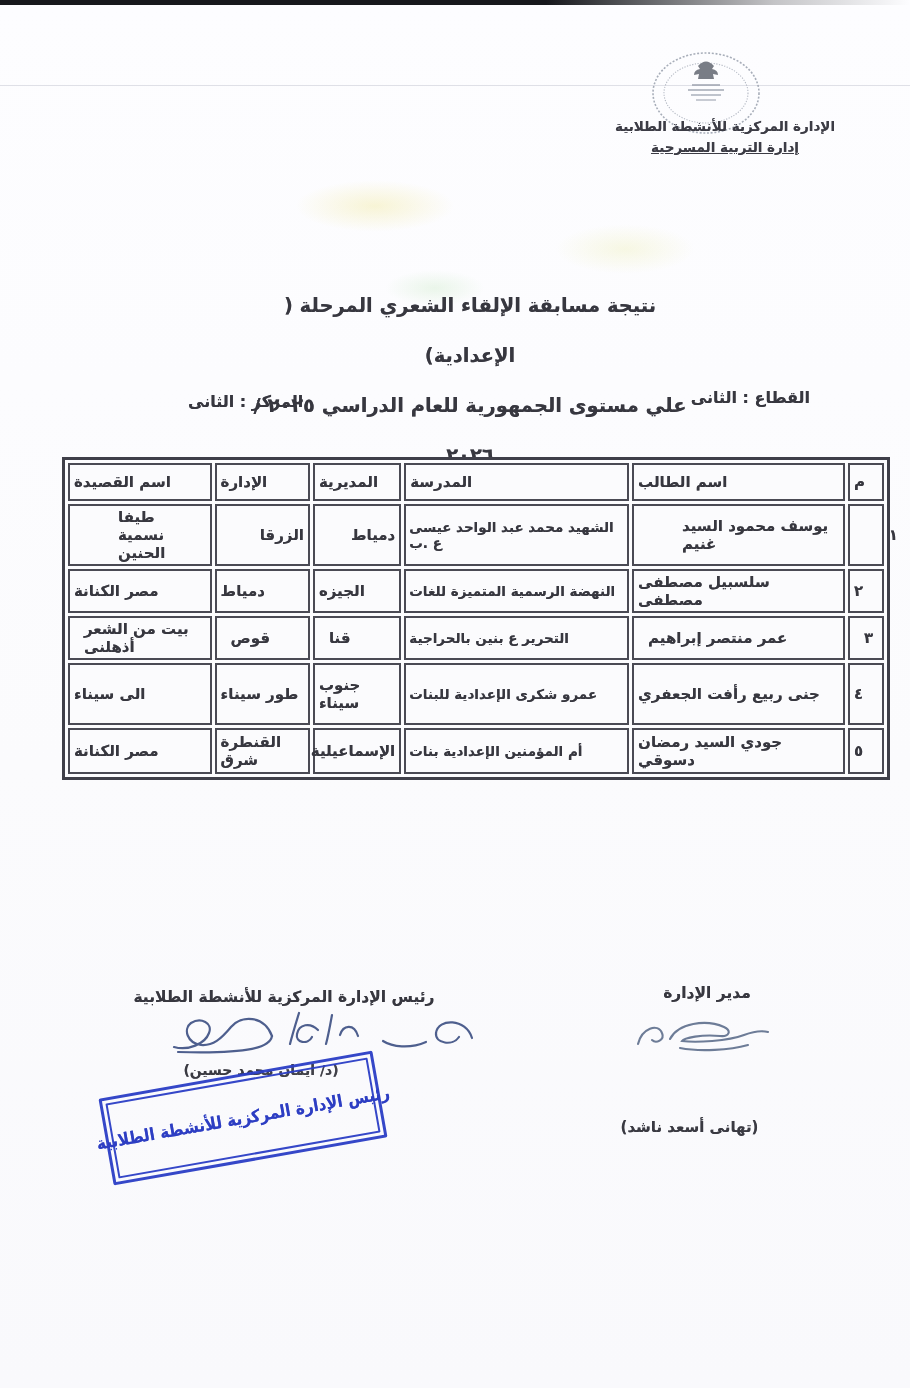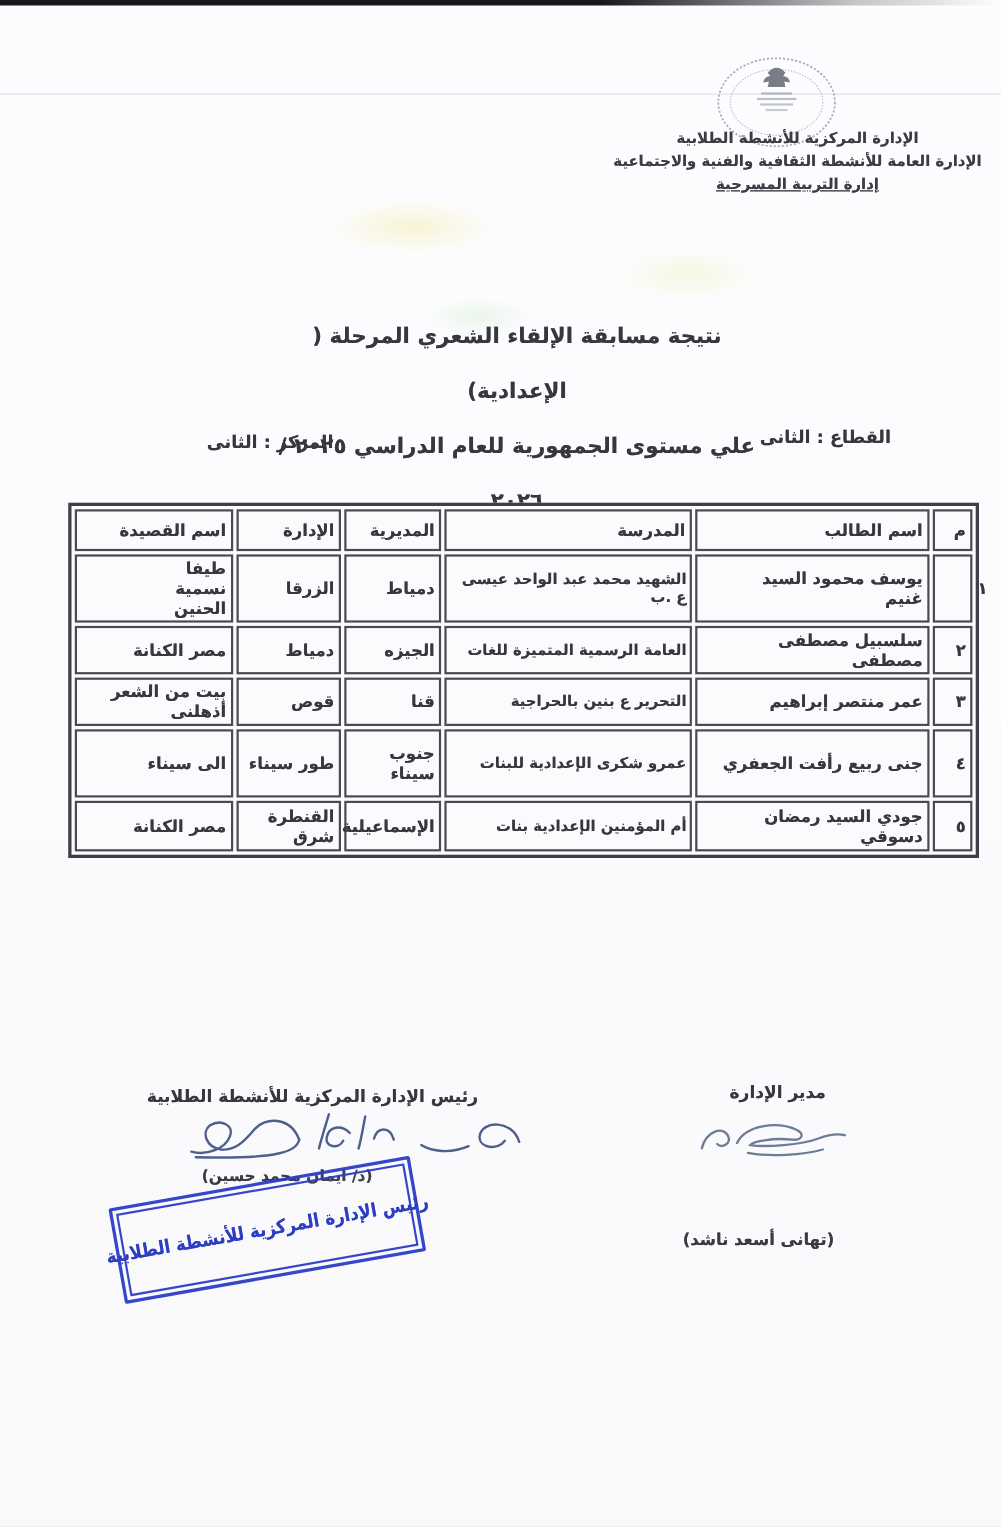--- a/index.html
+++ b/index.html
@@ -36,21 +36,21 @@
   .meta.rank{left:188px;top:392px;}
 
   table.results{
     position:absolute;left:62px;top:457px;width:828px;
     border-collapse:separate;border-spacing:3px;
     border:3px solid #3f3f49;background:#fcfcfe;
     table-layout:fixed;
   }
   table.results th,table.results td{
     border:2.6px solid #4a4a54;background:#fbfbfd;
-    text-align:right;vertical-align:middle;
+    text-align:left;vertical-align:middle;
     font-weight:bold;color:#37373f;font-size:15px;padding:2px 4px;
   }
   col.c-num{width:36px;}col.c-student{width:212px;}col.c-school{width:224px;}
   col.c-dir{width:88px;}col.c-admin{width:95px;}col.c-poem{width:143px;}
   table.results td.school{font-size:13.5px;letter-spacing:-.3px;padding:2px 3px;}
   tr.hrow th{height:38px;}
   tr.r1 td{height:44px;padding-left:48px;} tr.r2 td{height:44px;} tr.r3 td{height:38px;padding-left:14px;}
   tr.r4 td{height:62px;} tr.r5 td{height:46px;}
 
   .closing{position:absolute;left:58px;top:830px;width:794px;text-align:center;
@@ -97,21 +97,20 @@
     <ellipse cx="56" cy="43" rx="42" ry="30" fill="none" stroke="#a8aeba" stroke-width="1.1" stroke-dasharray="1.2 1.5"></ellipse>
     <path d="M48 16 q8 -9 16 0 l-2 3 q6 1 6 6 l-5 -1 1 5 h-16 l1 -5 -5 1 q0 -5 6 -6 z" fill="#636771"></path>
     <rect x="42" y="34" width="28" height="2" fill="#9aa0ac" opacity=".85"></rect>
     <rect x="38" y="39" width="36" height="2" fill="#9aa0ac" opacity=".8"></rect>
     <rect x="41" y="44" width="30" height="2" fill="#a3a9b5" opacity=".8"></rect>
     <rect x="46" y="49" width="20" height="2" fill="#a9afbb" opacity=".75"></rect>
   </svg>
 
   <div class="hdr soft">
     <div>الإدارة المركزية للأنشطة الطلابية</div>
-    <div>الإدارة العامة للأنشطة الثقافية والفنية والاجتماعية</div>
     <div class="u">إدارة التربية المسرحية</div>
   </div>
 
   <div class="title soft">
     <div>نتيجة مسابقة الإلقاء الشعري المرحلة ( الإعدادية)</div>
     <div>علي مستوى الجمهورية للعام الدراسي ٢٠٢٥ /٢٠٢٦</div>
   </div>
 
   <div class="meta sector soft">القطاع : الثانى</div>
   <div class="meta rank soft">المركز : الثانى</div>
@@ -140,21 +139,21 @@
         <td>١</td>
         <td>يوسف محمود السيد غنيم</td>
         <td class="school">الشهيد محمد عبد الواحد عيسى ع .ب</td>
         <td>دمياط</td>
         <td>الزرقا</td>
         <td>طيفا نسمية الحنين</td>
       </tr>
       <tr class="r2">
         <td>٢</td>
         <td>سلسبيل مصطفى مصطفى</td>
-        <td class="school">العامة الرسمية المتميزة للغات</td>
+        <td class="school">النهضة الرسمية المتميزة للغات</td>
         <td>الجيزه</td>
         <td>دمياط</td>
         <td>مصر الكنانة</td>
       </tr>
       <tr class="r3">
         <td>٣</td>
         <td>عمر منتصر إبراهيم</td>
         <td class="school">التحرير ع بنين بالحراجية</td>
         <td>قنا</td>
         <td>قوص</td>

